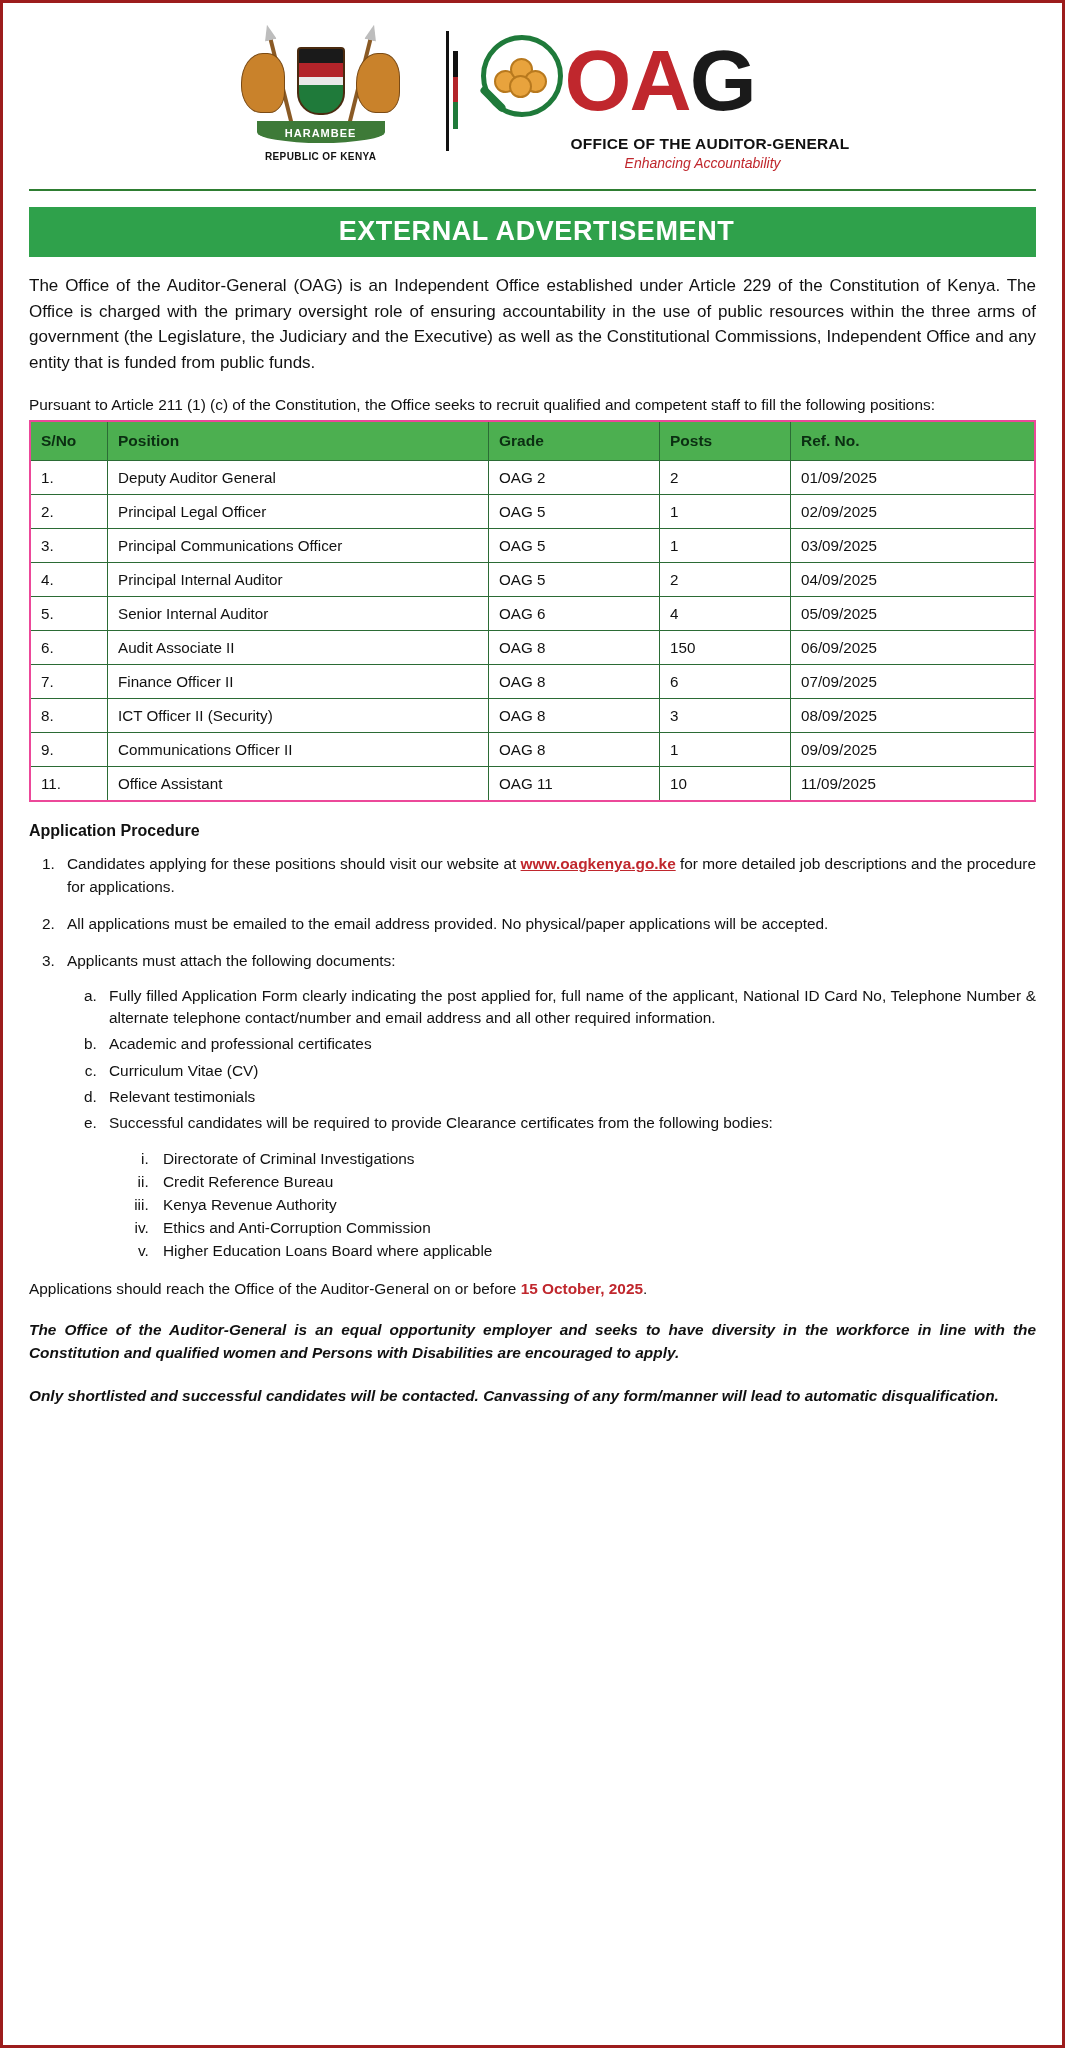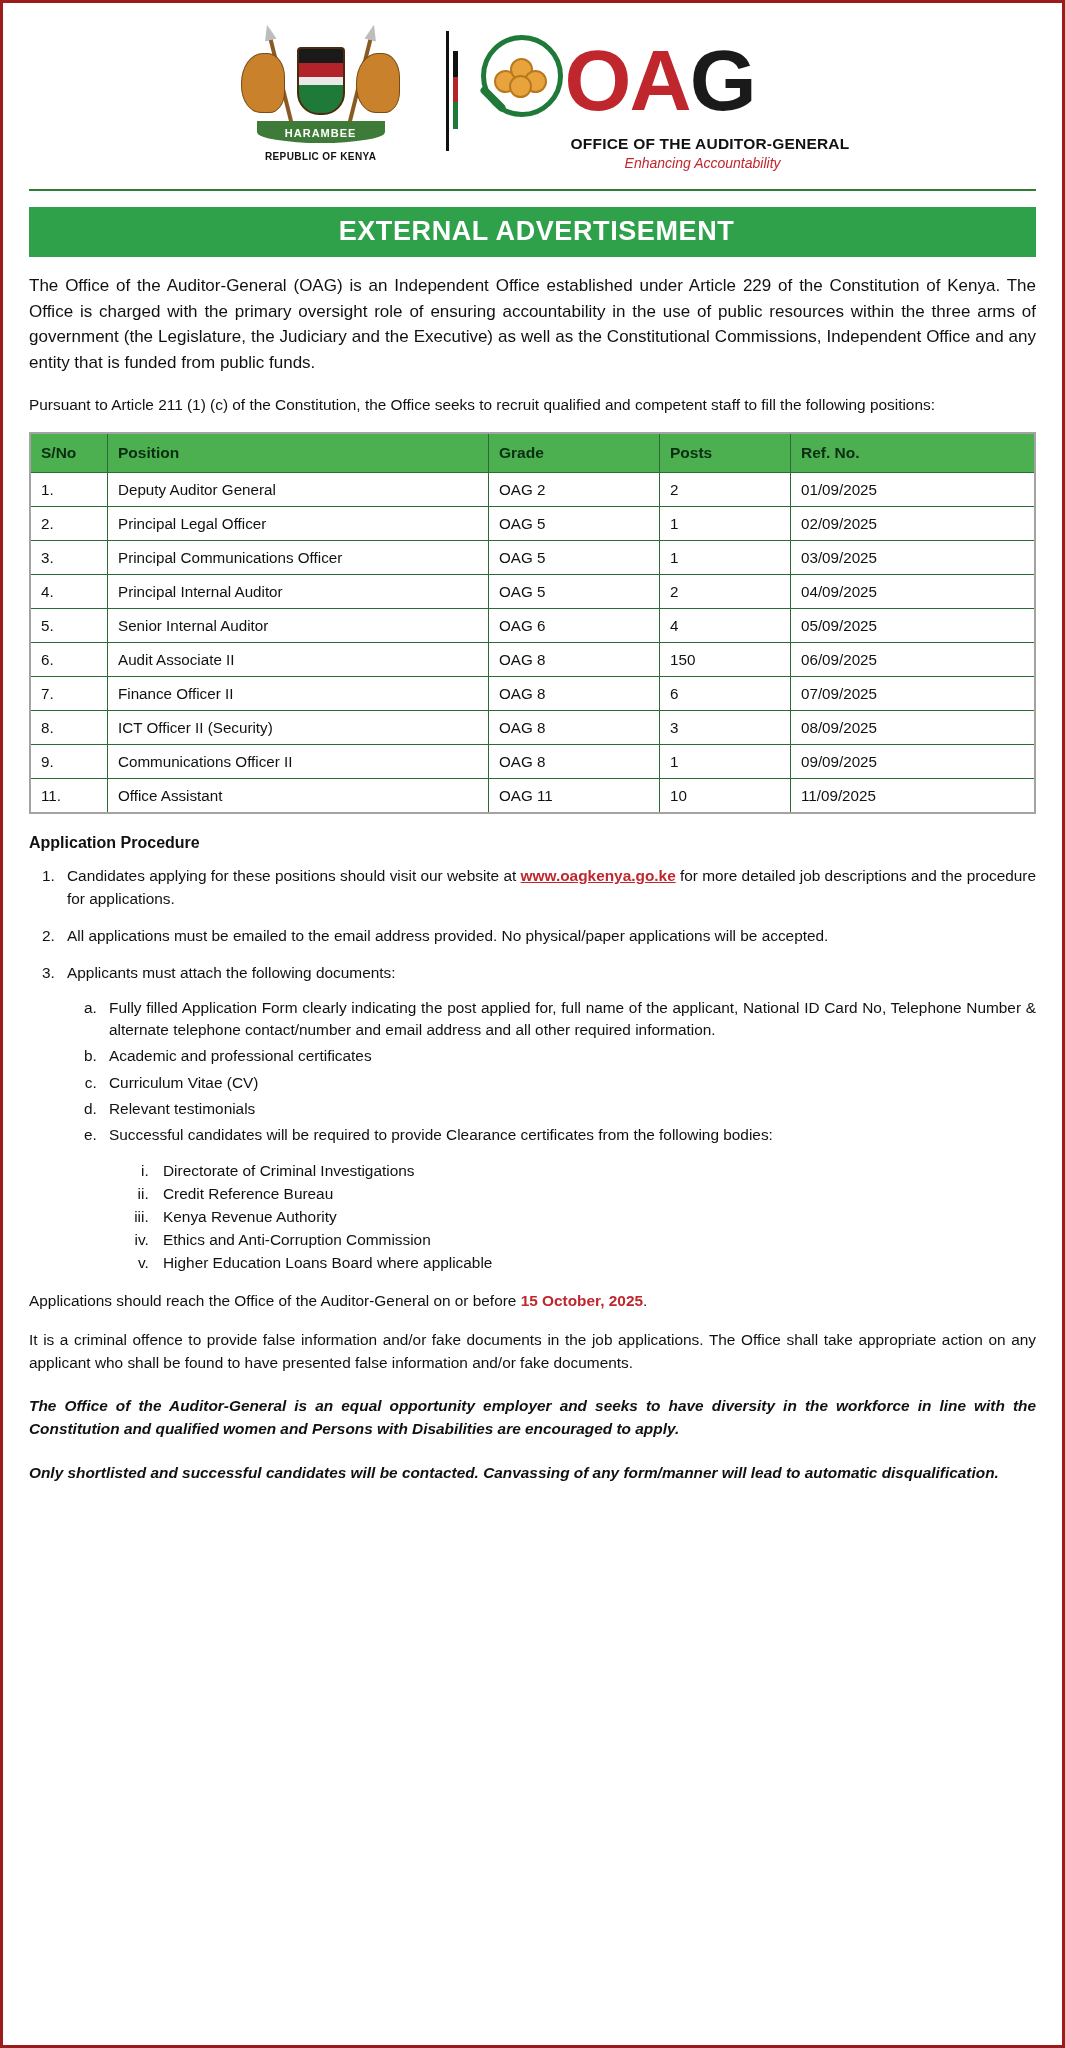--- a/index.html
+++ b/index.html
@@ -228,22 +228,22 @@
     text-align: justify;
     font-size: 15.4px;
     line-height: 1.5;
     margin: 18px 0 0 0;
   }
 
   
   table.jobs {
     width: 100%;
     border-collapse: collapse;
-    margin-top: 16px;
-    border: 2px solid #a3a3a3;
+    margin-top: 4px;
+    border: 2px solid #ec4899;
   }
   table.jobs th {
     background: #4caf50;
     color: #0b2e12;
     font-size: 15.5px;
     font-weight: bold;
     text-align: left;
     padding: 10px 10px;
     border: 1px solid #2b6b35;
   }
@@ -489,20 +489,19 @@
             </ol>
           </li>
         </ol>
       </li>
     </ol>
 
     <p class="deadline">
       <span>Applications should reach the Office of the Auditor-General on or before </span><span class="deadline-date">15 October, 2025</span><span>.</span>
     </p>
 
-    <p class="offence">It is a criminal offence to provide false information and/or fake documents in the job applications. The Office shall take appropriate action on any applicant who shall be found to have presented false information and/or fake documents.</p>
 
     <p class="equal">The Office of the Auditor-General is an equal opportunity employer and seeks to have diversity in the workforce in line with the Constitution and qualified women and Persons with Disabilities are encouraged to apply.</p>
 
     <p class="shortlist">Only shortlisted and successful candidates will be contacted. Canvassing of any form/manner will lead to automatic disqualification.</p>
 
   </div>
 </div>
 
 </body></html>

